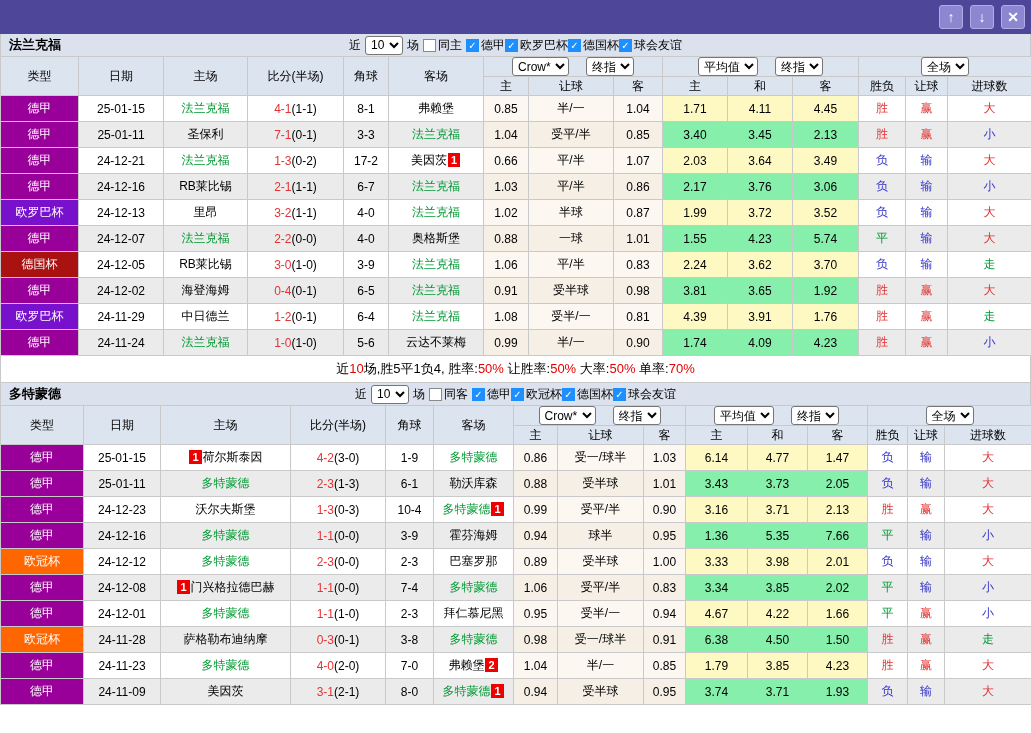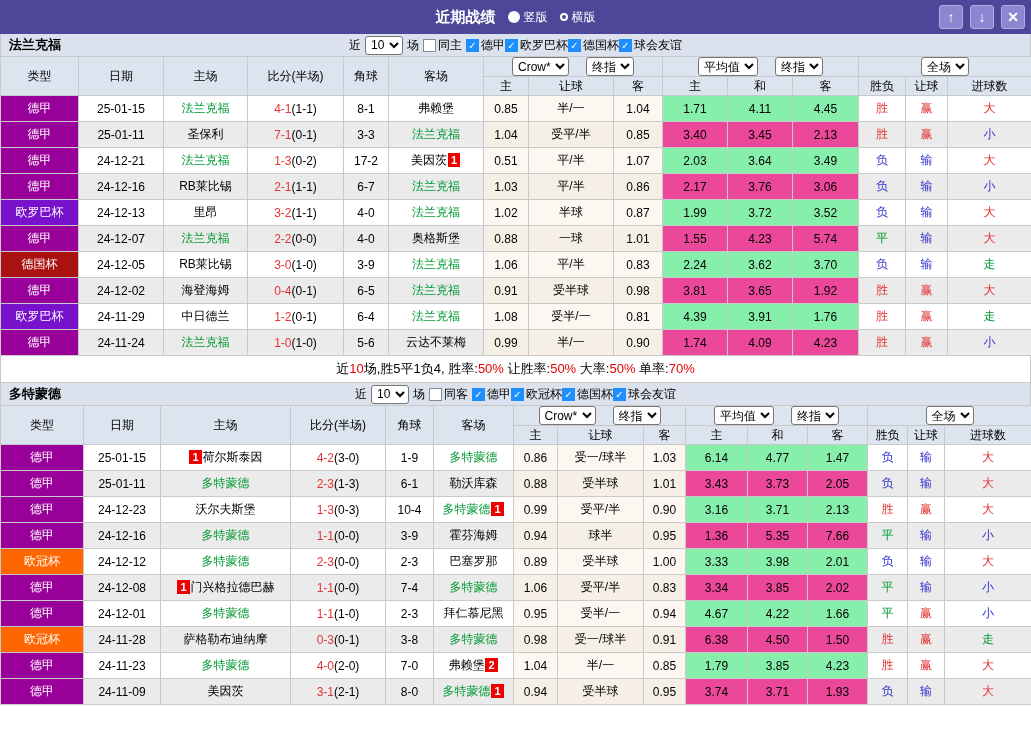--- a/index.html
+++ b/index.html
@@ -52,22 +52,22 @@
   
   table { border-collapse:collapse; table-layout:fixed; width:1031px; font-size:12px; text-align:center; }
   th,td { border:1px solid #c9c9c9; padding:0; overflow:hidden; white-space:nowrap; }
   thead th { background:#dce4ef; font-weight:normal; height:19px; color:#000; }
   thead th .hdr-selects { display:flex; justify-content:center; gap:17px; align-items:flex-start; }
   tbody td { height:26px; color:#000; }
   tr.odd  .plain { background:#fff; }
   tr.even .plain { background:#ebebeb; }
   tr.odd  .odds  { background:#fcf8f1; }
   tr.even .odds  { background:#f5efe6; }
-  tr.odd  .avg   { background:#86efac; }
-  tr.even .avg   { background:#ec4899; }
+  tr.odd  .avg   { background:#fef9c3; }
+  tr.even .avg   { background:#86efac; }
   td.type { color:#fff; }
   .team.subj { color:#009933; }
   .score { color:#e43333; }
   .half  { color:#000; }
   .res-r { color:#e43333; }
   .res-b { color:#3333cc; }
   .res-g { color:#009933; }
   .badge {
     background:#ee0000; color:#fff; font-size:11px; line-height:14px;
     display:inline-block; padding:0 3px; margin:0 1px; font-weight:bold;
@@ -78,31 +78,20 @@
   }
   .sum-red { color:#e60000; }
   .sum-k   { color:#000; }
 </style>
 </head>
 <body>
 
 <div class="window">
 
   <div class="titlebar">
-    <div class="titlebar-center">
-      <span class="win-title">近期战绩</span>
-      <span class="radio-item">
-        <span class="rdot on"></span>
-        <span>竖版</span>
-      </span>
-      <span class="radio-item">
-        <span class="rdot off"></span>
-        <span>横版</span>
-      </span>
-    </div>
     <div class="titlebar-buttons">
       <button class="tb-btn">↑</button>
       <button class="tb-btn">↓</button>
       <button class="tb-btn">✕</button>
     </div>
   </div>
 
   <div class="section">
     <div class="filterbar">
       <span class="team-name">法兰克福</span>
@@ -220,21 +209,21 @@
             <td class="plain res-r">赢</td>
             <td class="plain res-b">小</td>
           </tr>
           <tr class="odd">
             <td class="type" style="background:#990099">德甲</td>
             <td class="plain">24-12-21</td>
             <td class="plain"><span class="team subj">法兰克福</span></td>
             <td class="plain"><span class="score">1-3</span><span class="half">(0-2)</span></td>
             <td class="plain">17-2</td>
             <td class="plain"><span class="team">美因茨</span><span class="badge">1</span></td>
-            <td class="odds">0.51</td>
+            <td class="odds">0.66</td>
             <td class="odds">平/半</td>
             <td class="odds">1.07</td>
             <td class="avg">2.03</td>
             <td class="avg">3.64</td>
             <td class="avg">3.49</td>
             <td class="plain res-b">负</td>
             <td class="plain res-b">输</td>
             <td class="plain res-r">大</td>
           </tr>
           <tr class="even">

